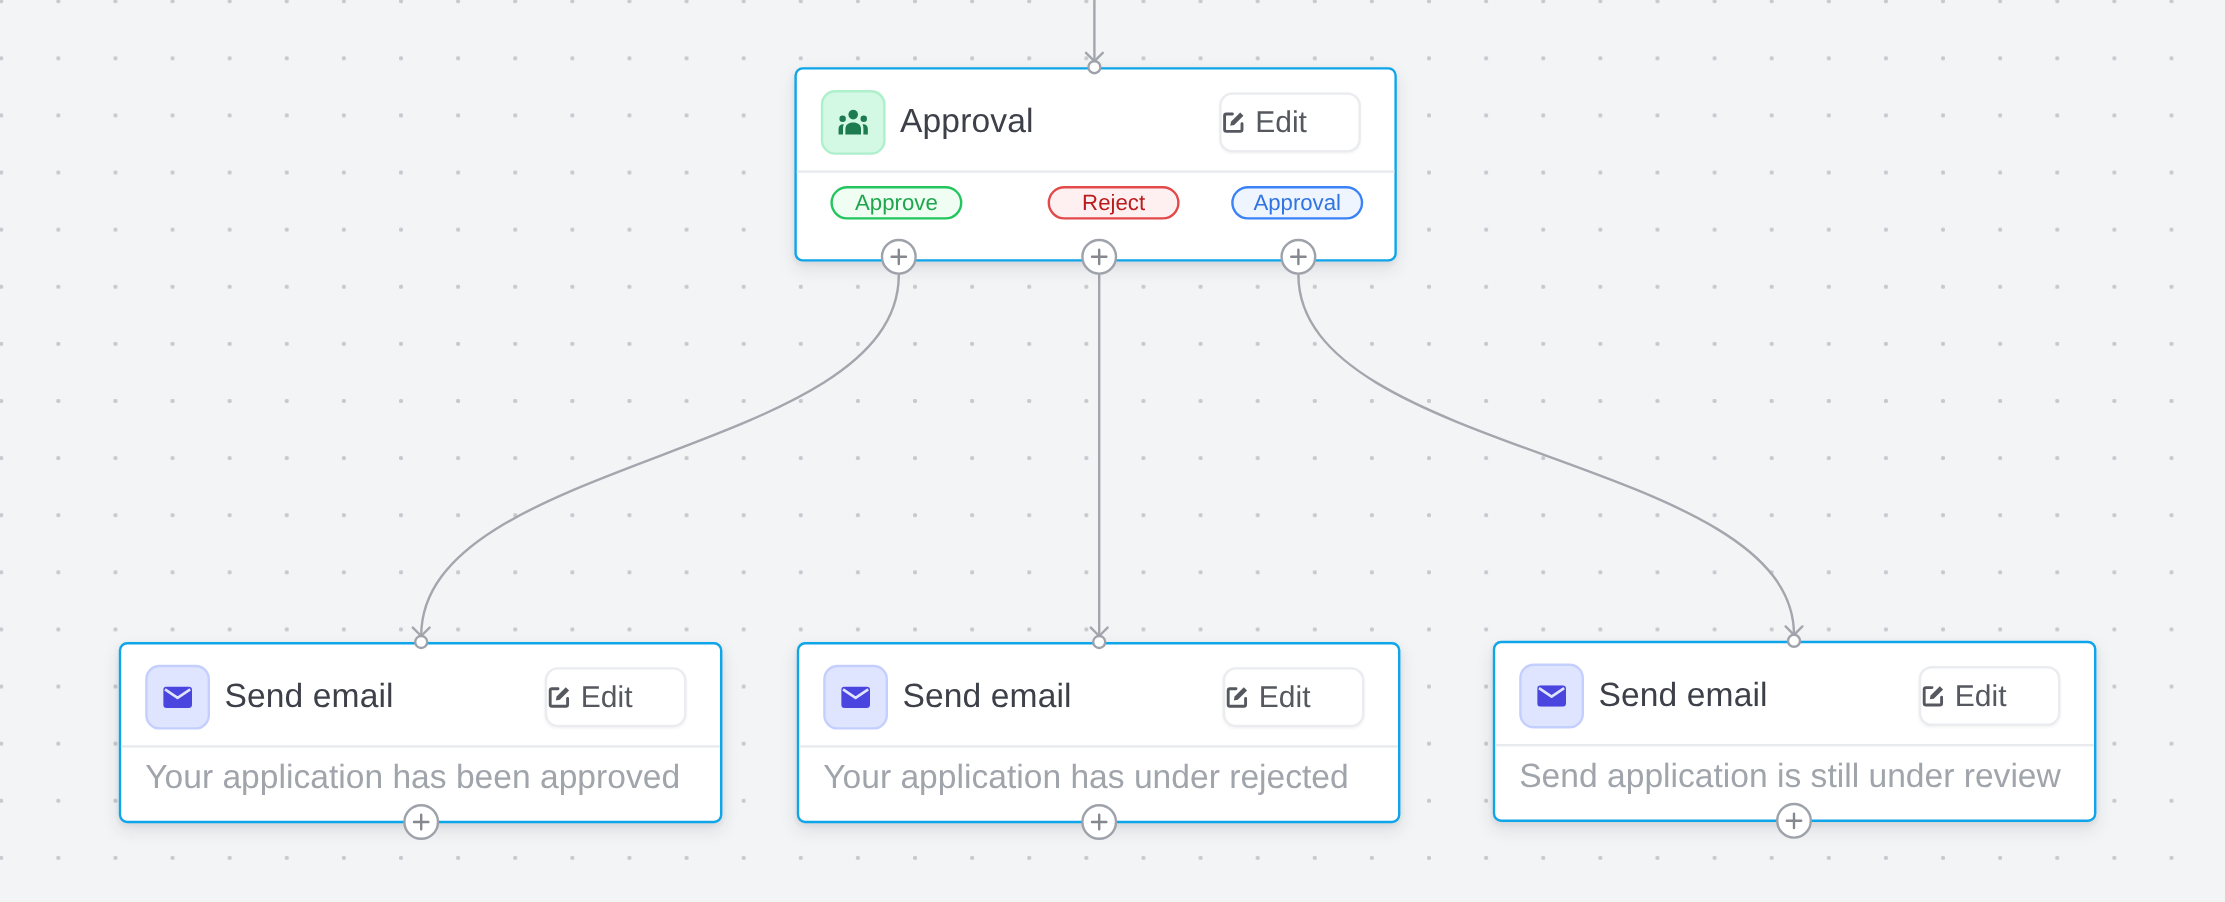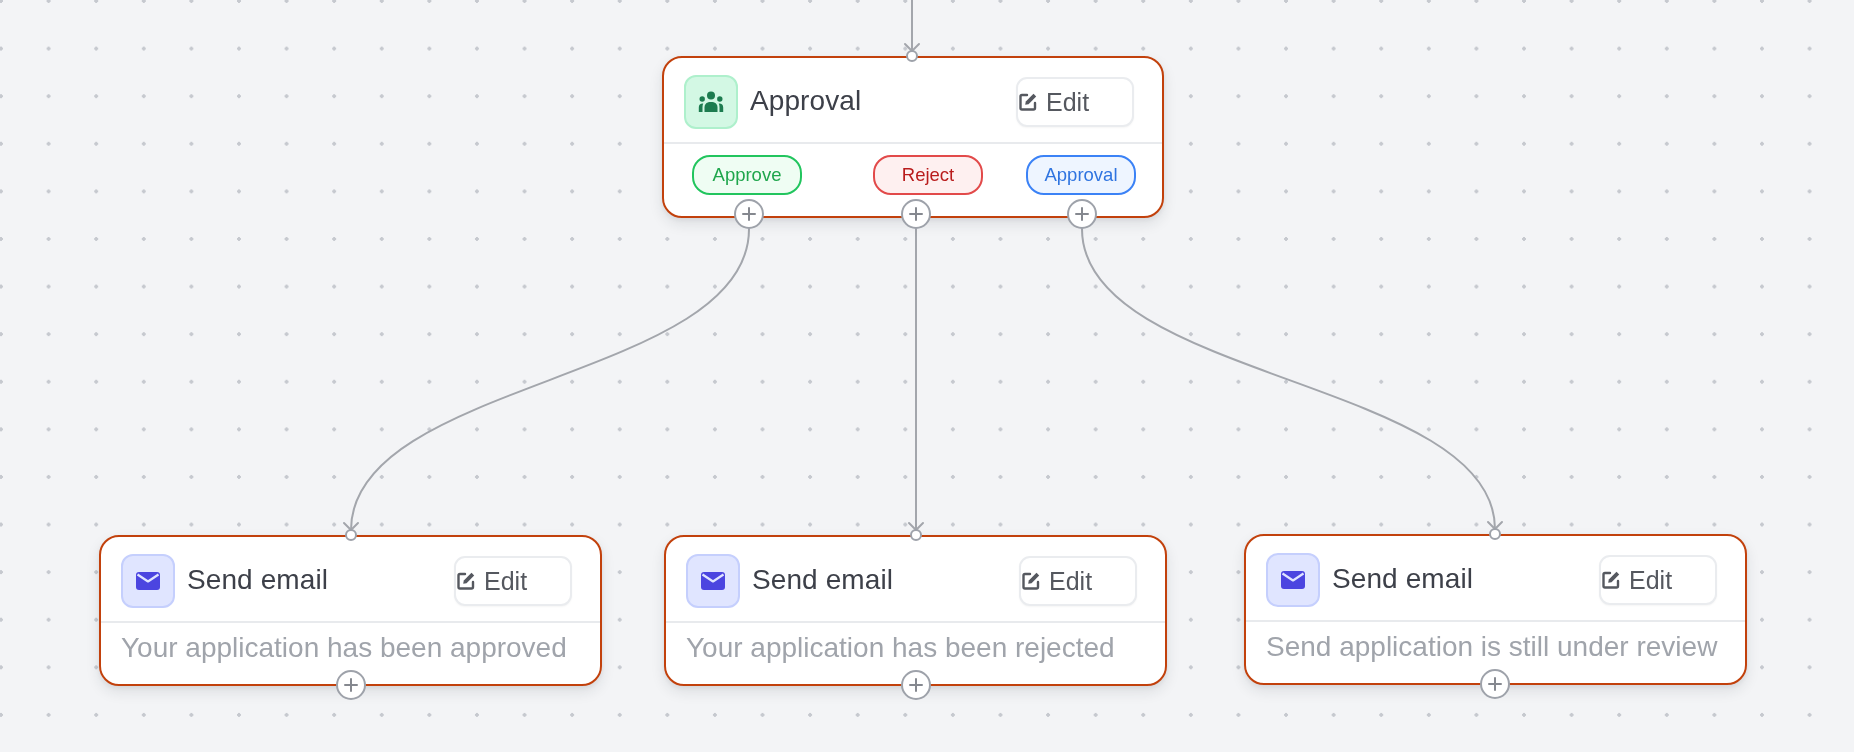--- a/index.html
+++ b/index.html
@@ -26,22 +26,22 @@
     svg.edges {
       position: absolute;
       left: 0; top: 0;
       width: 1854px;
       height: 752px;
       overflow: visible;
     }
     .node {
       position: absolute;
       background: #ffffff;
-      border: 2px solid #c2410c;
-      border-radius: 20px;
+      border: 2px solid #0ea5e9;
+      border-radius: 7px;
       box-sizing: border-box;
       box-shadow: 0 6px 14px rgba(30, 35, 50, 0.10), 0 2px 4px rgba(30,35,50,0.06);
     }
     .node-header {
       position: absolute;
       left: 0; right: 0; top: 0;
       height: 86px;
       border-bottom: 2px solid #e8eaed;
       box-sizing: border-box;
     }
@@ -99,21 +99,21 @@
       position: absolute;
       left: 20px; top: 96px;
       font-size: 28px;
       color: #a0a4ab;
       white-space: nowrap;
       line-height: 30px;
     }
     .pill {
       position: absolute;
       top: 97px;
-      height: 40px;
+      height: 28px;
       box-sizing: border-box;
       border-radius: 18px;
       border: 2.5px solid;
       display: flex;
       align-items: center;
       justify-content: center;
       font-size: 18.5px;
       line-height: 1;
       cursor: pointer;
     }
@@ -267,21 +267,21 @@
       <div class="edit-btn">
         <svg width="20" height="20" viewBox="0 0 20 20">
           <g fill="none" stroke="#55585f" stroke-width="2.4" stroke-linecap="round" stroke-linejoin="round">
             <path d="M9 3 H4 C3 3 2.5 3.5 2.5 4.5 V16 C2.5 17 3 17.5 4 17.5 H15.5 C16.5 17.5 17 17 17 16 V11"></path>
           </g>
           <path d="M15.5 1.8 L18.2 4.5 L10.5 12.2 L7.2 12.8 L7.8 9.5 Z" fill="#55585f"></path>
         </svg>
         <span class="edit-label">Edit</span>
       </div>
     </div>
-    <div class="node-body">Your application has been rejected</div>
+    <div class="node-body">Your application has under rejected</div>
   </div>
   <div class="handle-in" style="left:916px; top:535px;"></div>
   <div class="handle-plus" style="left:916px; top:685px;">
     <svg width="16" height="16" viewBox="0 0 16 16">
         <path d="M8 2 V14 M2 8 H14" stroke="#85888f" stroke-width="2" stroke-linecap="round"></path>
       </svg>
   </div>
 
   <div class="node" style="left:1244px; top:534px; width:503px; height:151px;">
     <div class="node-header">

